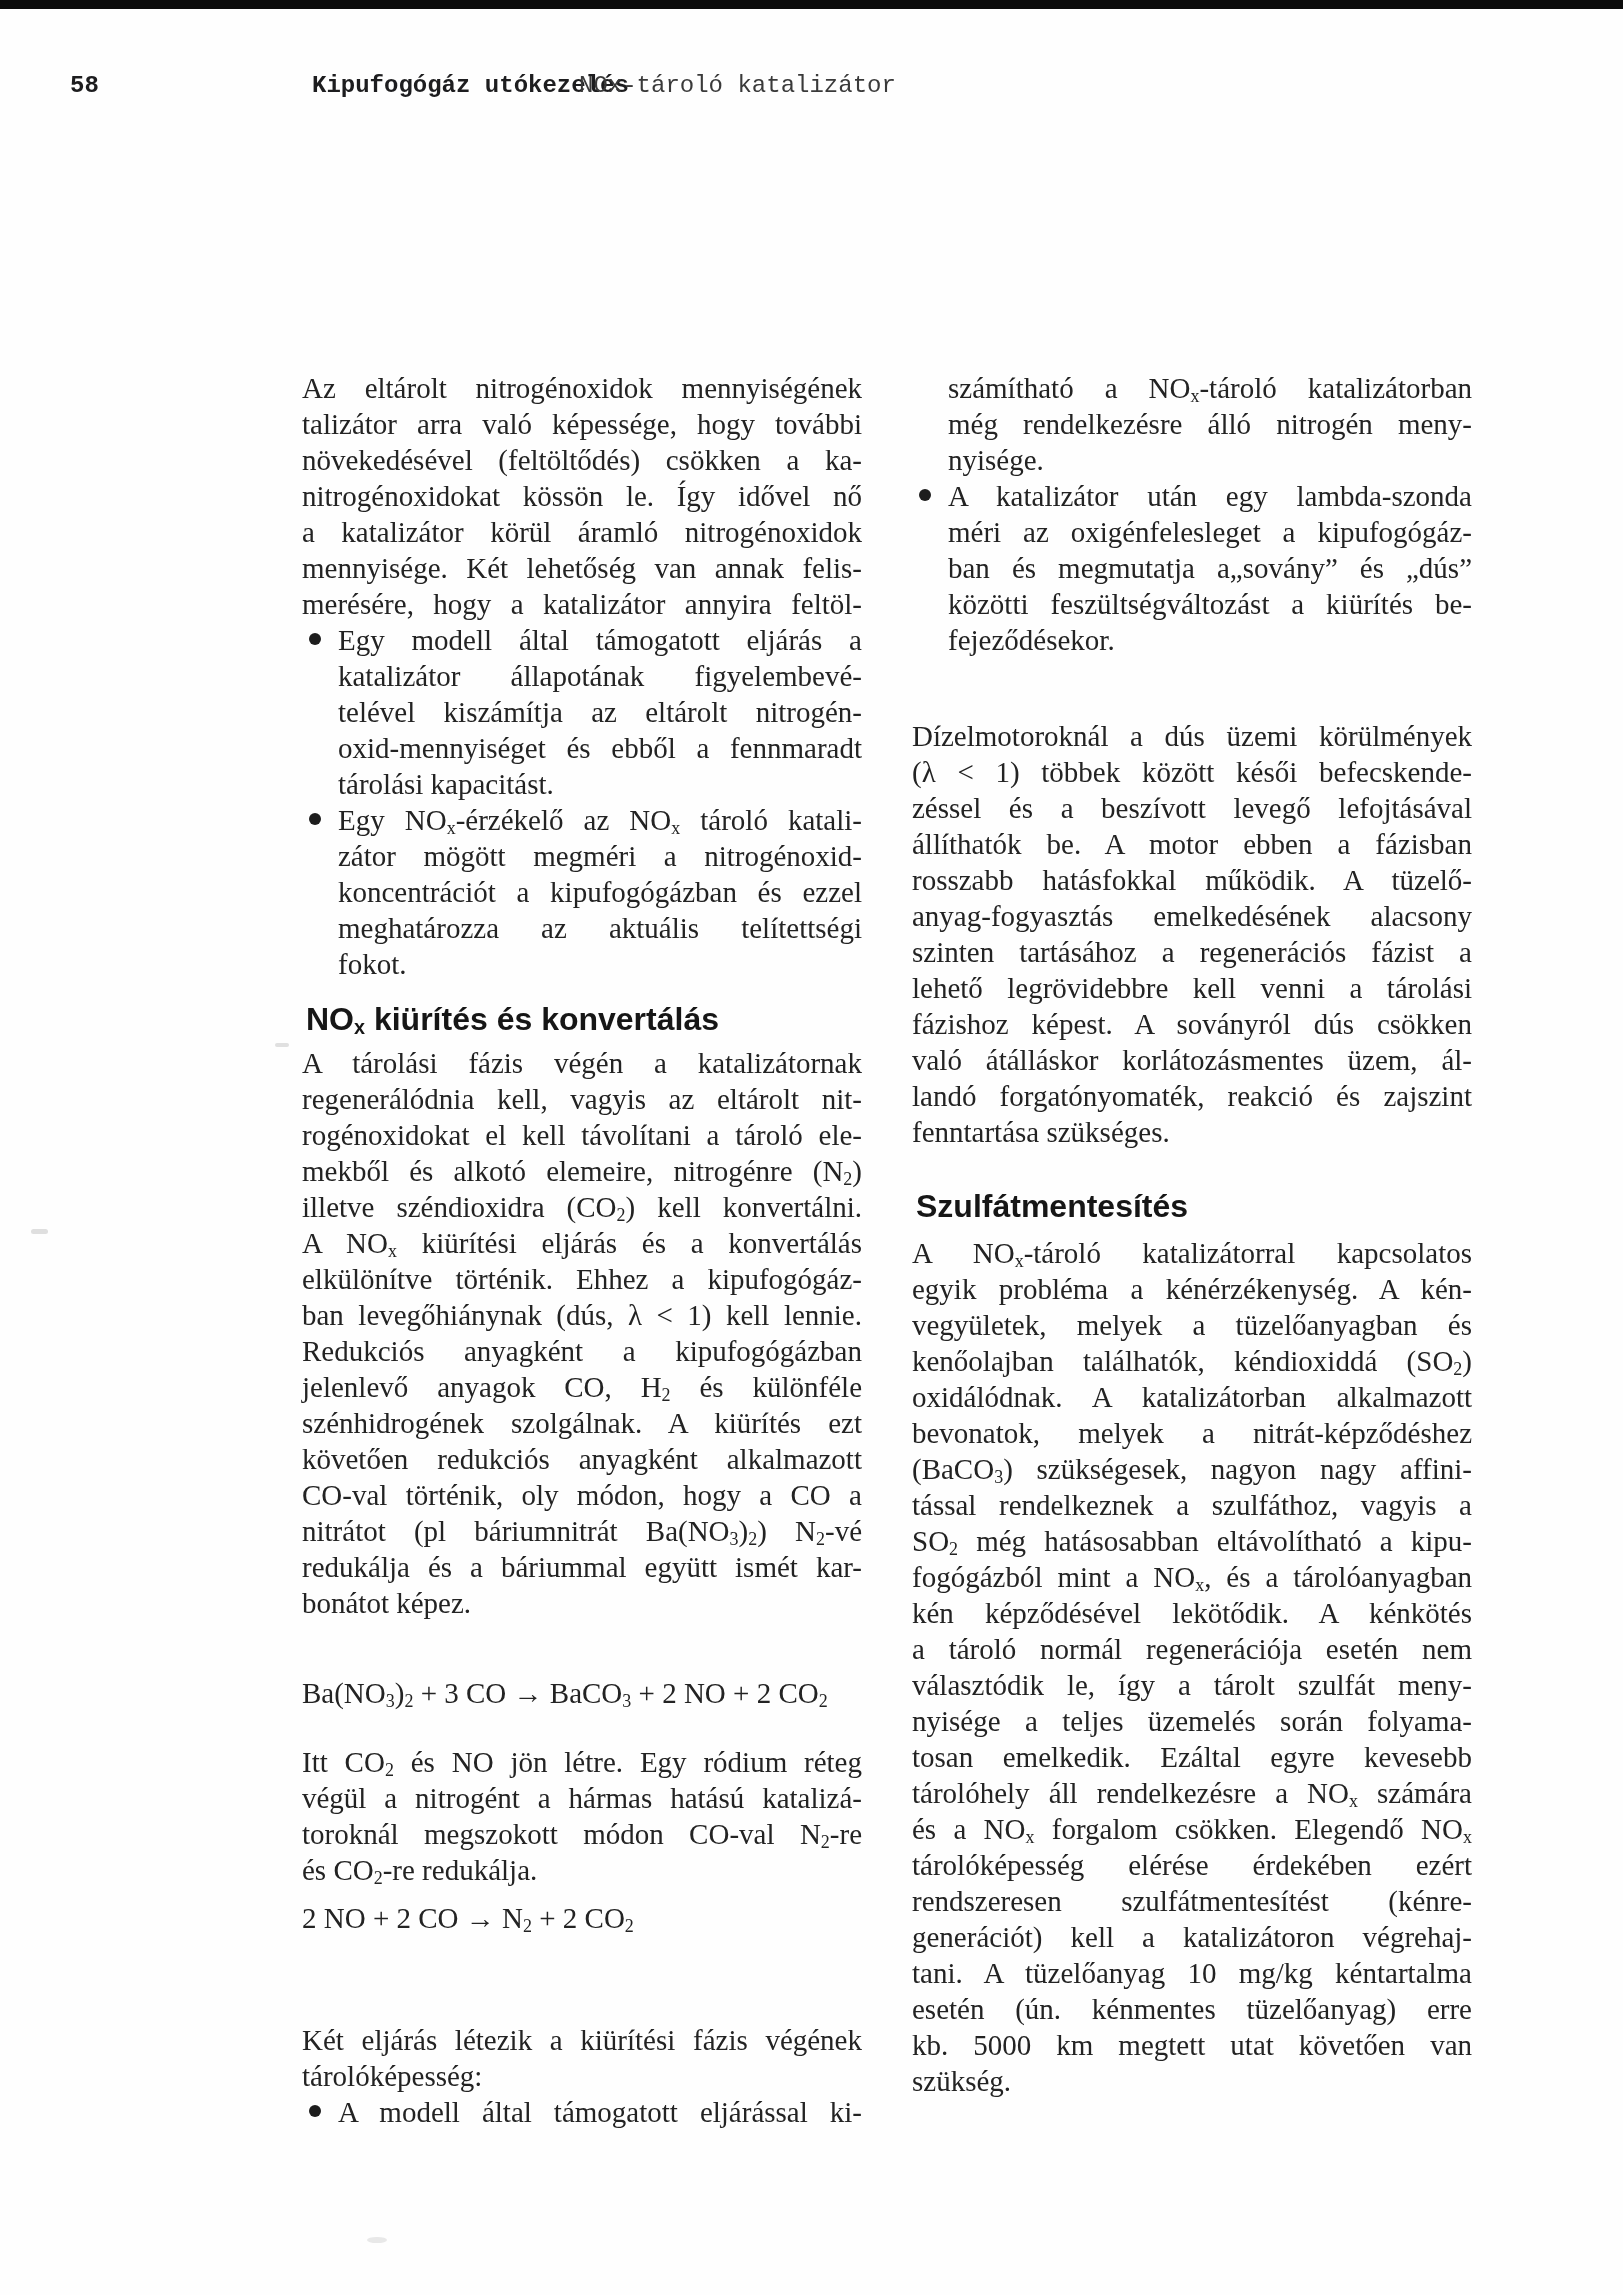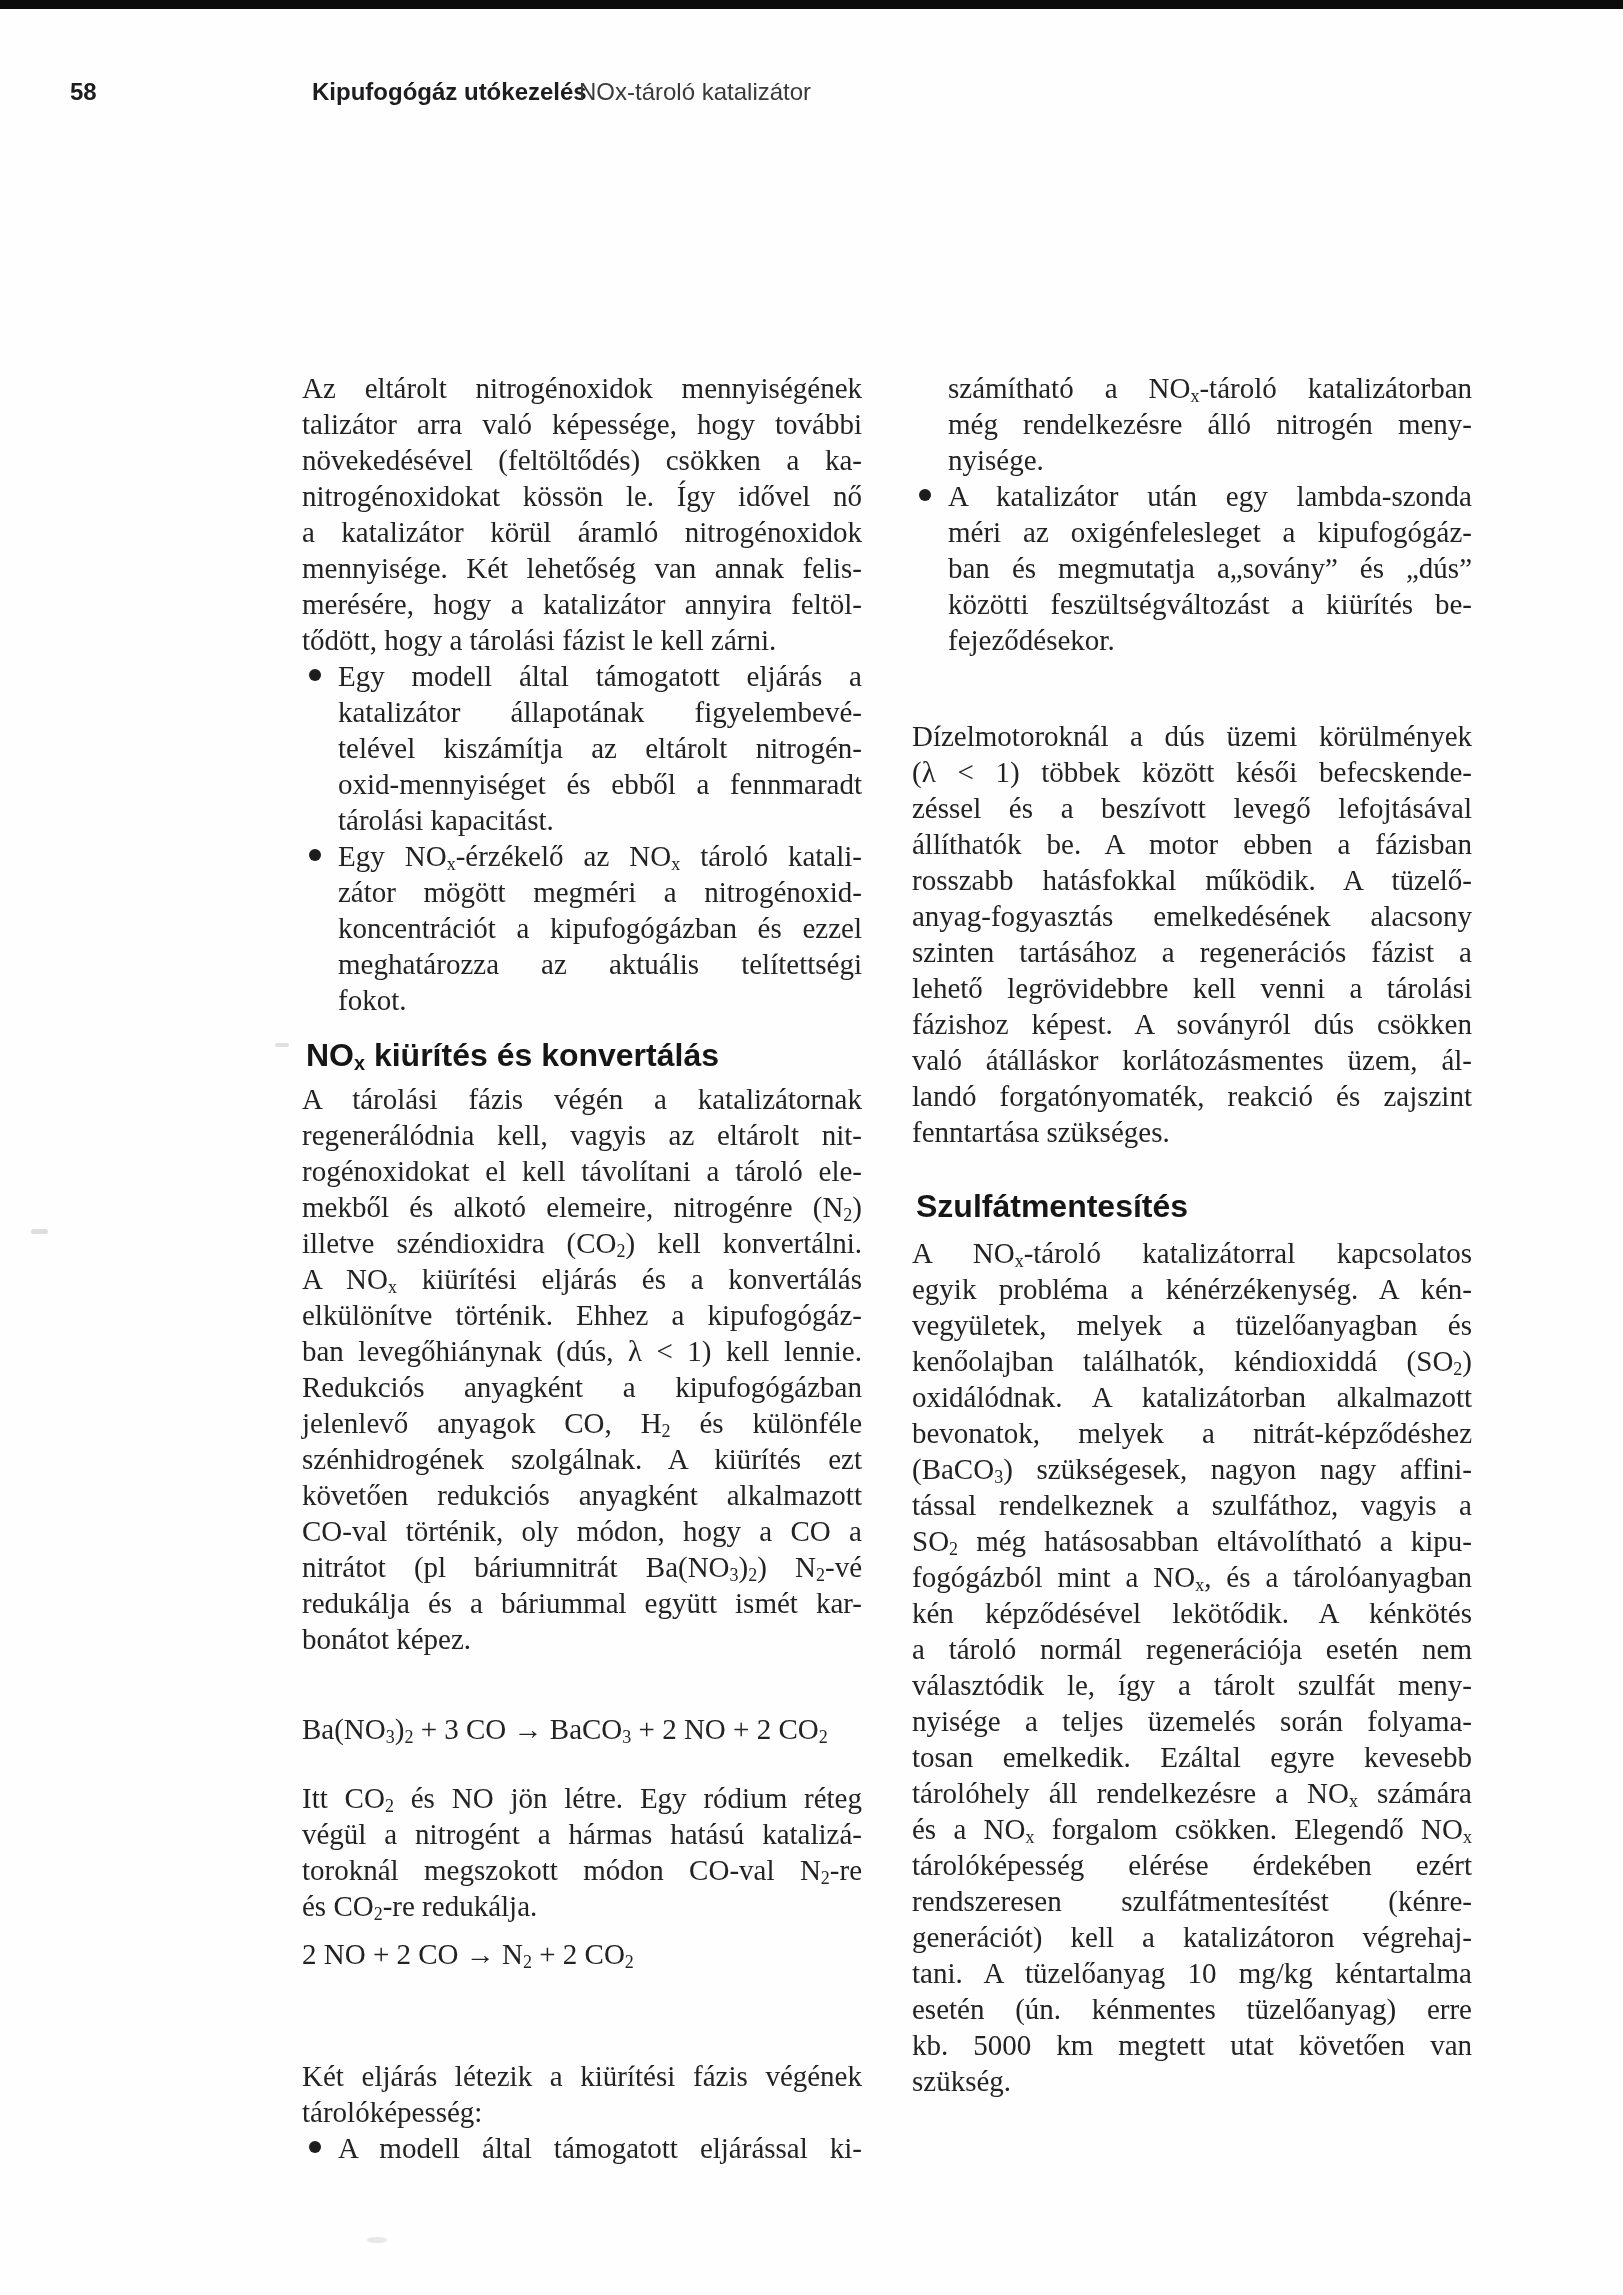--- a/index.html
+++ b/index.html
@@ -1,19 +1,19 @@
 <!DOCTYPE html>
 <html style="font-size:10.5px"><head>
 <meta charset="utf-8">
 <style>
   html,body{margin:0;padding:0;background:#ffffff;}
   .page{position:relative;width:1623px;height:2295px;background:#fefefe;
         font-family:"Liberation Serif","DejaVu Serif",serif;color:#232323;overflow:hidden;}
   .topbar{position:absolute;left:0;top:0;width:1623px;height:8.5px;background:#0c0c0c;}
-  .hdr{position:absolute;top:78px;font-family:Liberation Sans, sans-serif;
+  .hdr{position:absolute;top:72px;font-family:Liberation Mono, monospace;
        font-size:24px;line-height:27.5px;white-space:nowrap;}
   .hdr.num{left:70px;font-weight:bold;color:#1d1d1f;}
   .hdr.title{left:312px;font-weight:bold;color:#1d1d1f;}
   .hdr.sub{left:579px;font-weight:normal;color:#3a3a3a;}
   .col{position:absolute;width:560px;font-size:29px;line-height:36px;}
   .colL{left:302px;top:370px;}
   .colR{left:912px;top:370px;}
   .tl{height:36px;text-align:justify;text-align-last:justify;white-space:nowrap;}
   .tl.last{text-align-last:left;}
   .bullet-item{position:relative;padding-left:36px;}
@@ -48,21 +48,20 @@
 
   <div class="col colL">
     <div>
         <div class="tl">Az eltárolt nitrogénoxidok mennyiségének</div>
         <div class="tl">talizátor arra való képessége, hogy további</div>
         <div class="tl">növekedésével (feltöltődés) csökken a ka-</div>
         <div class="tl">nitrogénoxidokat kössön le. Így idővel nő</div>
         <div class="tl">a katalizátor körül áramló nitrogénoxidok</div>
         <div class="tl">mennyisége. Két lehetőség van annak felis-</div>
         <div class="tl">merésére, hogy a katalizátor annyira feltöl-</div>
-        <div class="tl last">tődött, hogy a tárolási fázist le kell zárni.</div>
       </div>
     <div>
         <div class="bullet-item">
           <span class="bullet-dot"></span>
           <div class="tl">Egy modell által támogatott eljárás a</div>
           <div class="tl">katalizátor állapotának figyelembevé-</div>
           <div class="tl">telével kiszámítja az eltárolt nitrogén-</div>
           <div class="tl">oxid-mennyiséget és ebből a fennmaradt</div>
           <div class="tl last">tárolási kapacitást.</div>
         </div>

